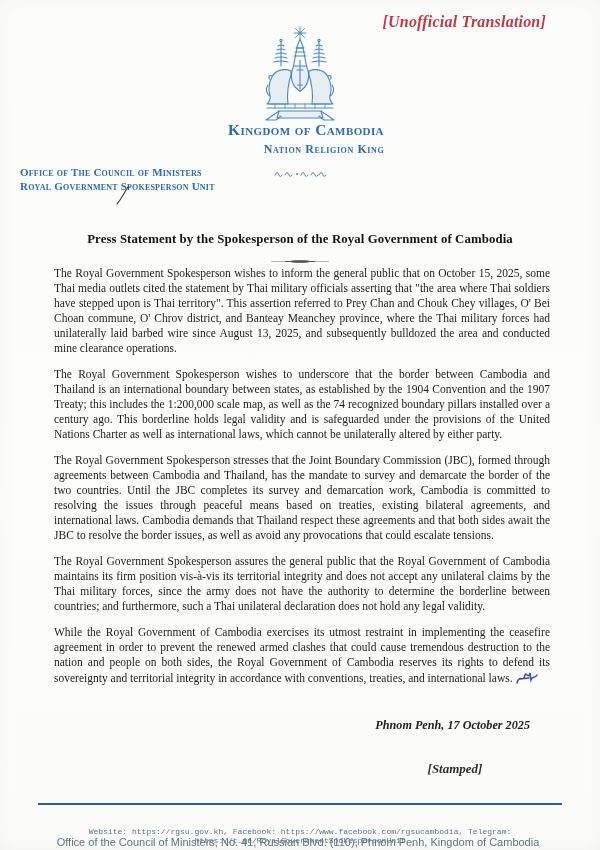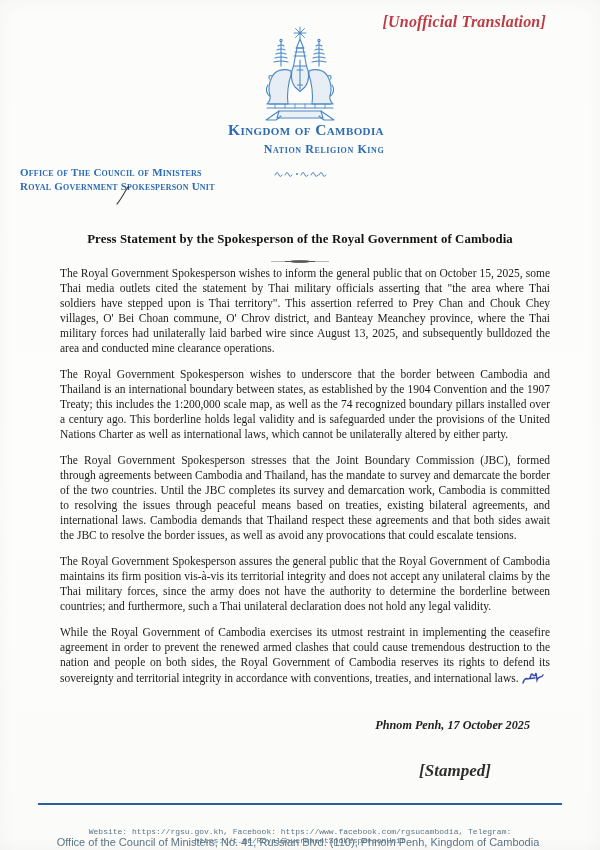--- a/index.html
+++ b/index.html
@@ -36,30 +36,30 @@
   .number-check{position:absolute;left:96px;top:-7px;}
   .title{
     position:absolute;top:216px;left:0;right:0;margin:16px;text-align:center;
     font-size:12.8px;font-weight:700;color:#141414;letter-spacing:.1px;font-family:Liberation Serif, serif;
   }
   .title-divider{position:absolute;top:250px;left:50%;transform:translateX(-50%);}
   .body{
     position:absolute;top:266px;left:50px;width:500px;
     font-size:11.5px;line-height:15px;text-align:justify;color:#1d1d1d;
   }
-  .body p{margin:0 0 11px 10px;}
+  .body p{margin:0 0 11px 4px;}
   .body p:last-child{margin-bottom:0;}
   .signature{vertical-align:-4px;margin-left:2px;}
   .dateline{
     position:absolute;top:718px;right:70px;
     font-style:italic;font-weight:600;font-size:12.2px;color:#222;
   }
   .stamped{
     position:absolute;top:761px;left:380px;width:150px;text-align:center;
-    font-style:italic;font-weight:600;font-size:17px;color:#2e2e2e;
+    font-style:italic;font-weight:600;font-size:13px;color:#2e2e2e;
   }
   .footer-rule{
     position:absolute;top:803px;left:38px;right:38px;height:1.6px;
     background:#2e5f96;
   }
   .footer-address{
     position:absolute;top:813px;left:0;right:4px;text-align:center;
     font-family:"Liberation Sans",sans-serif;font-size:11px;color:#5b7584;margin-top:23px;
   }
   .footer-contacts{

